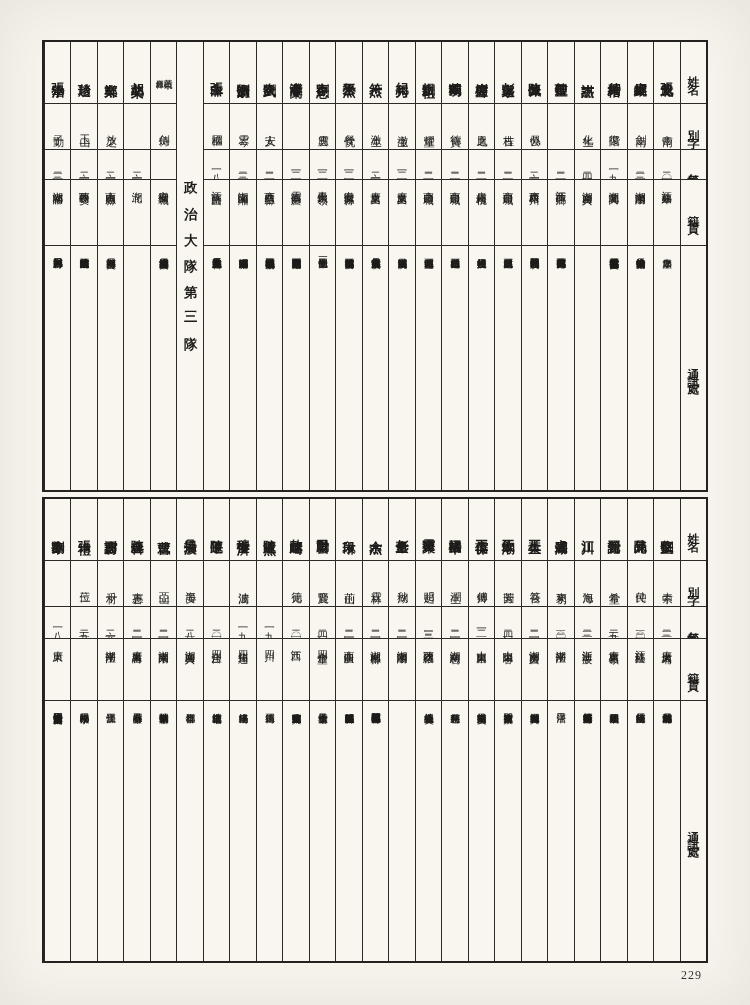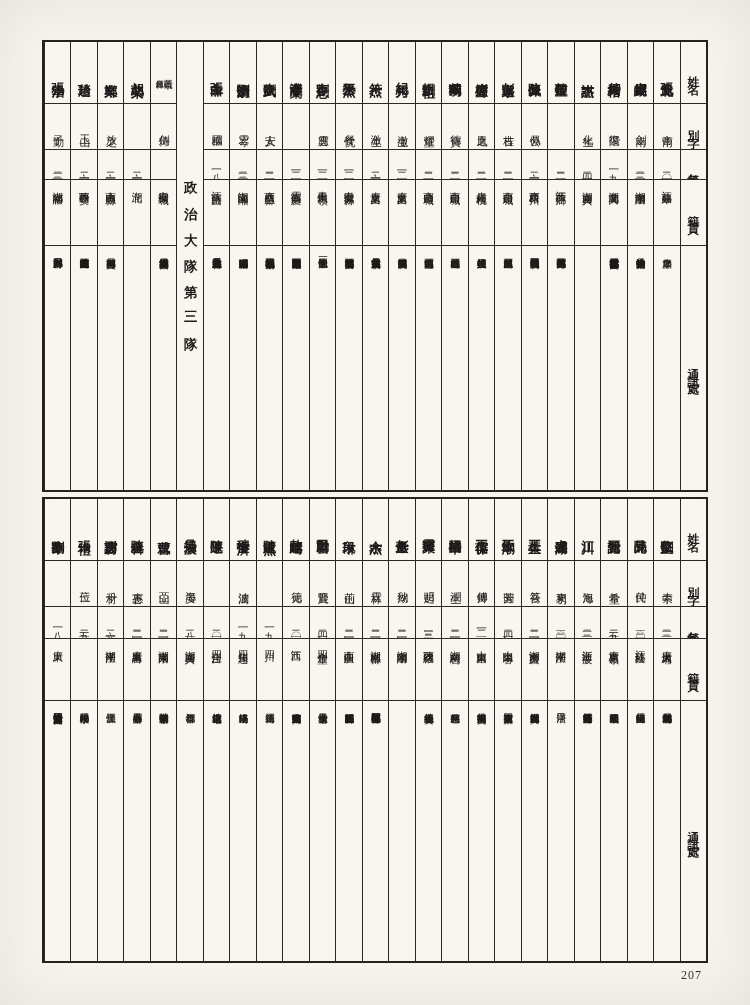--- a/index.html
+++ b/index.html
@@ -1023,14 +1023,14 @@
     <div class="cell cell-origin">
       <span class="vtext origin-text">廣東</span>
     </div>
     <div class="cell cell-addr">
       <span class="vtext addr-text">廣州市黃沙中國國民黨第十區黨部梁之光交</span>
     </div>
   </div>
 </div>
   </div>
 
-  <div class="page-number">207</div>
+  <div class="page-number">229</div>
 </div>
 
 </body></html>

